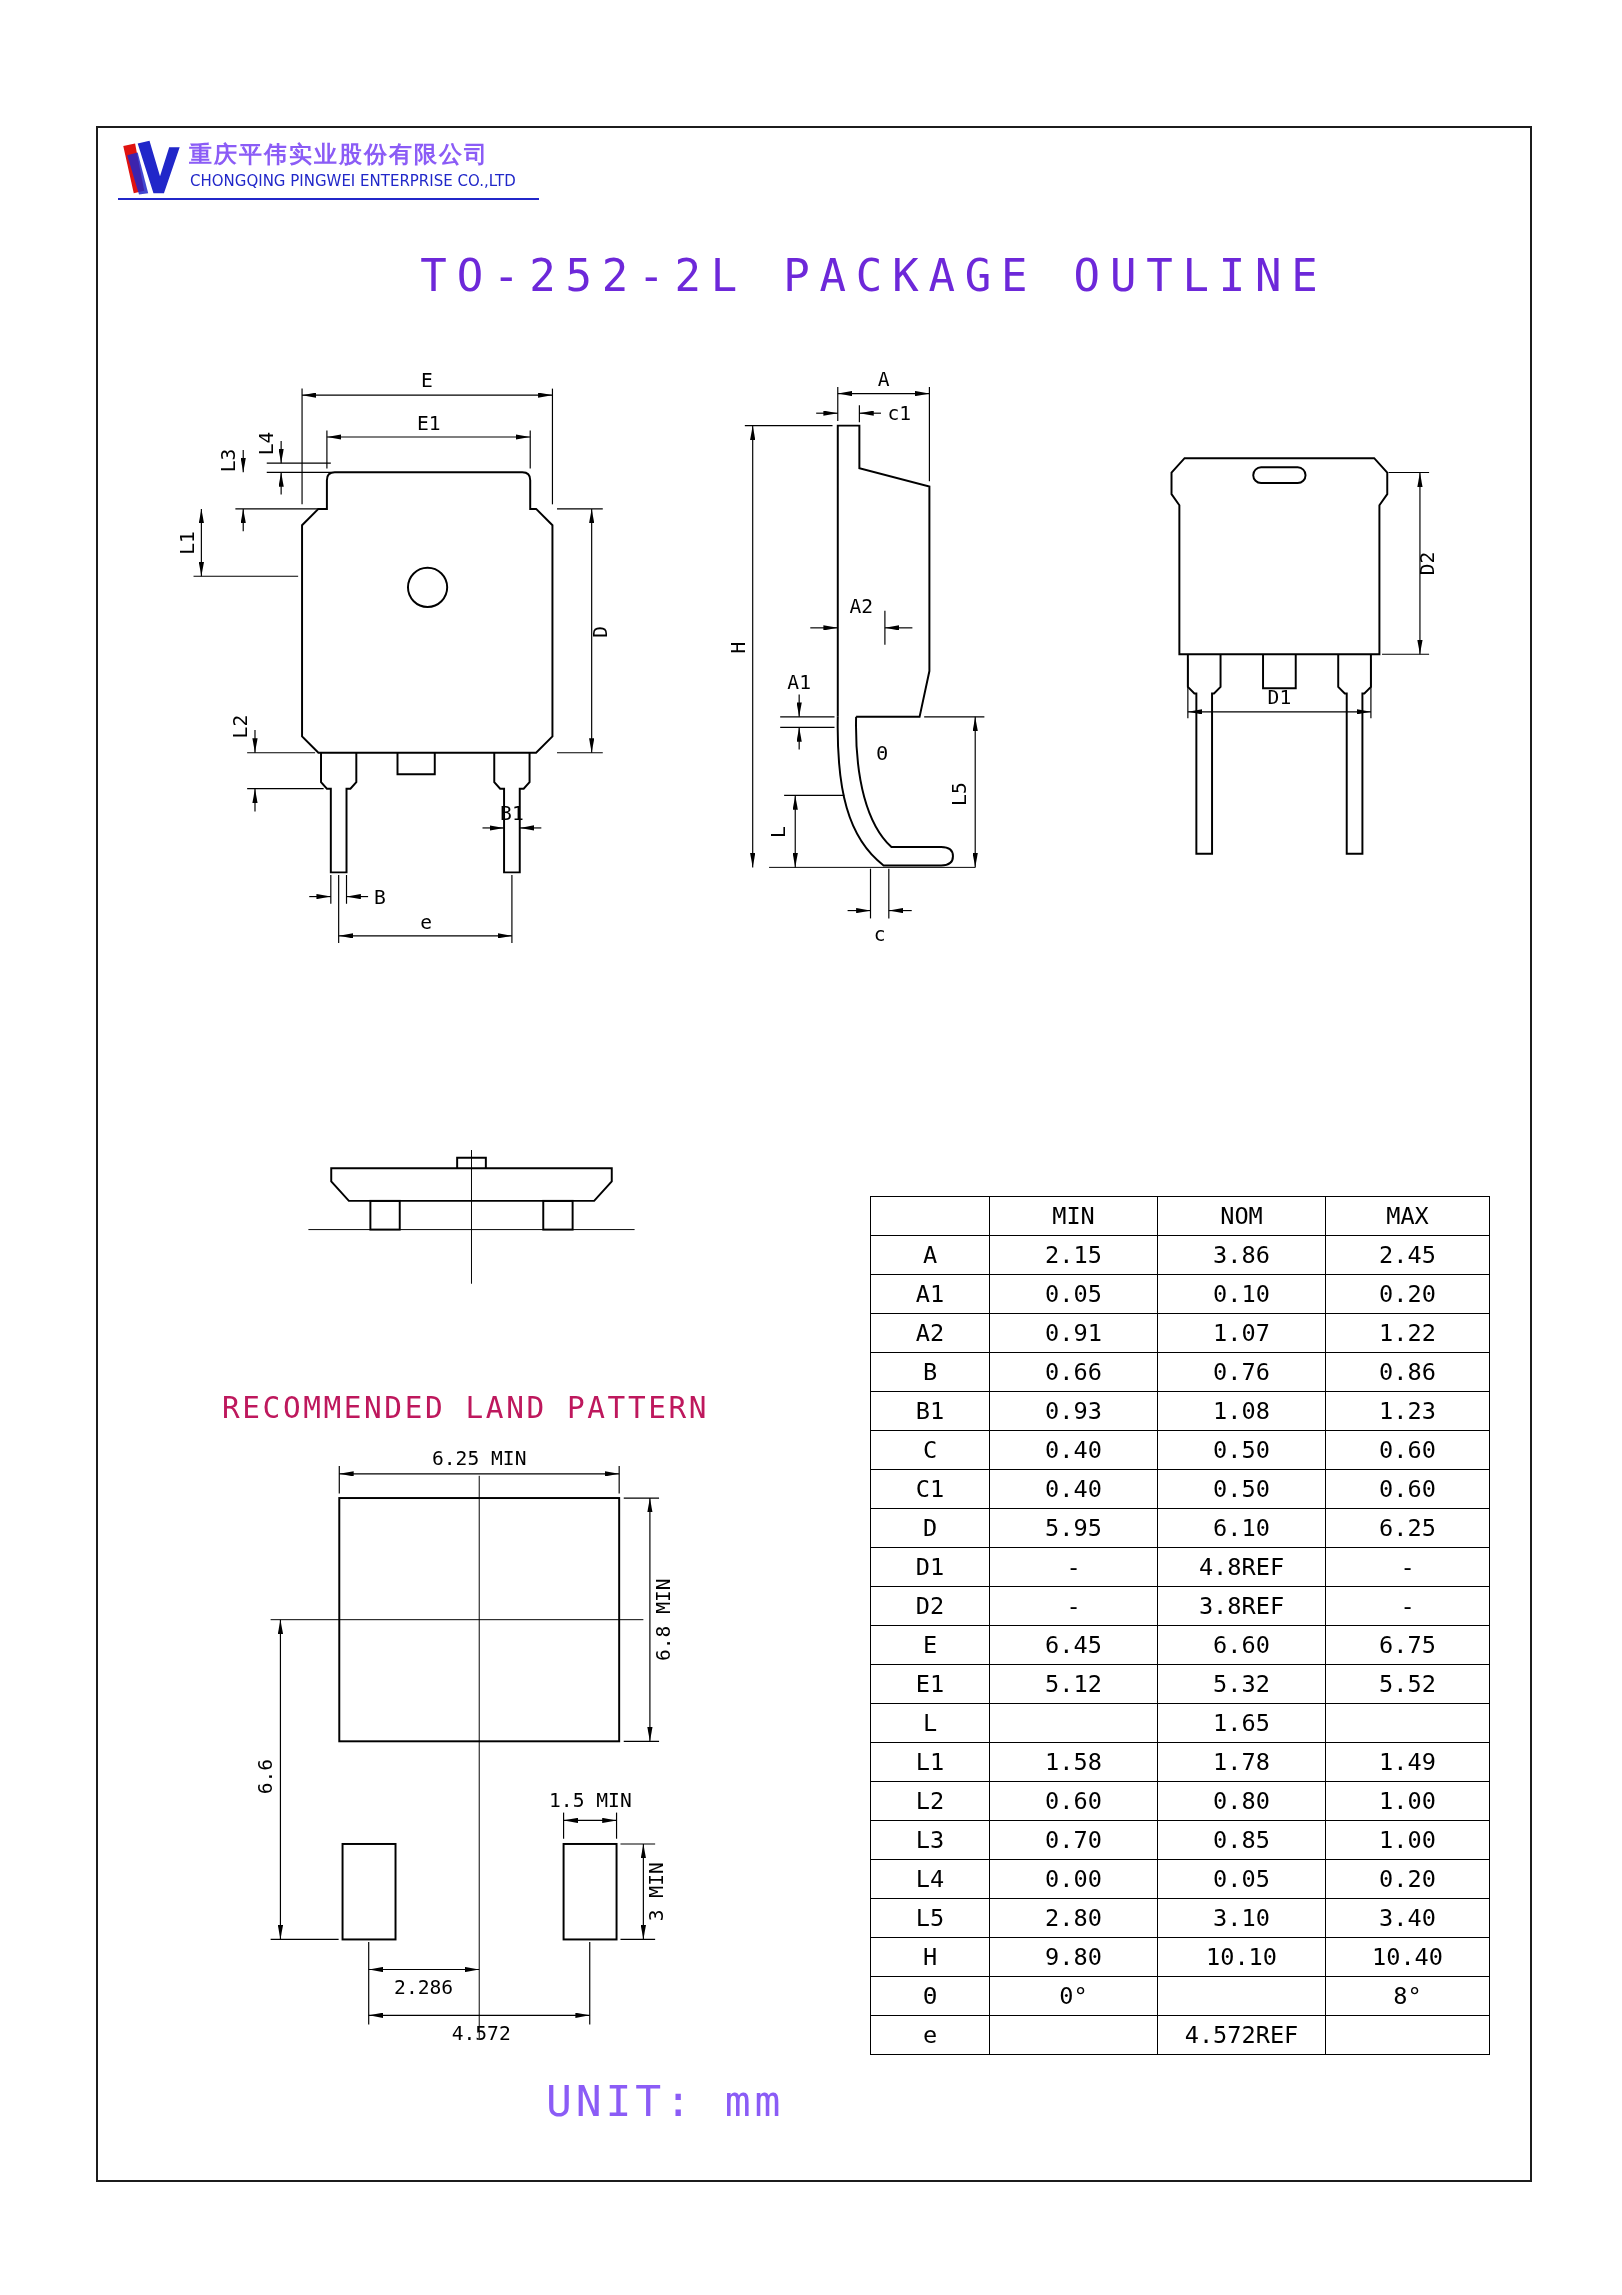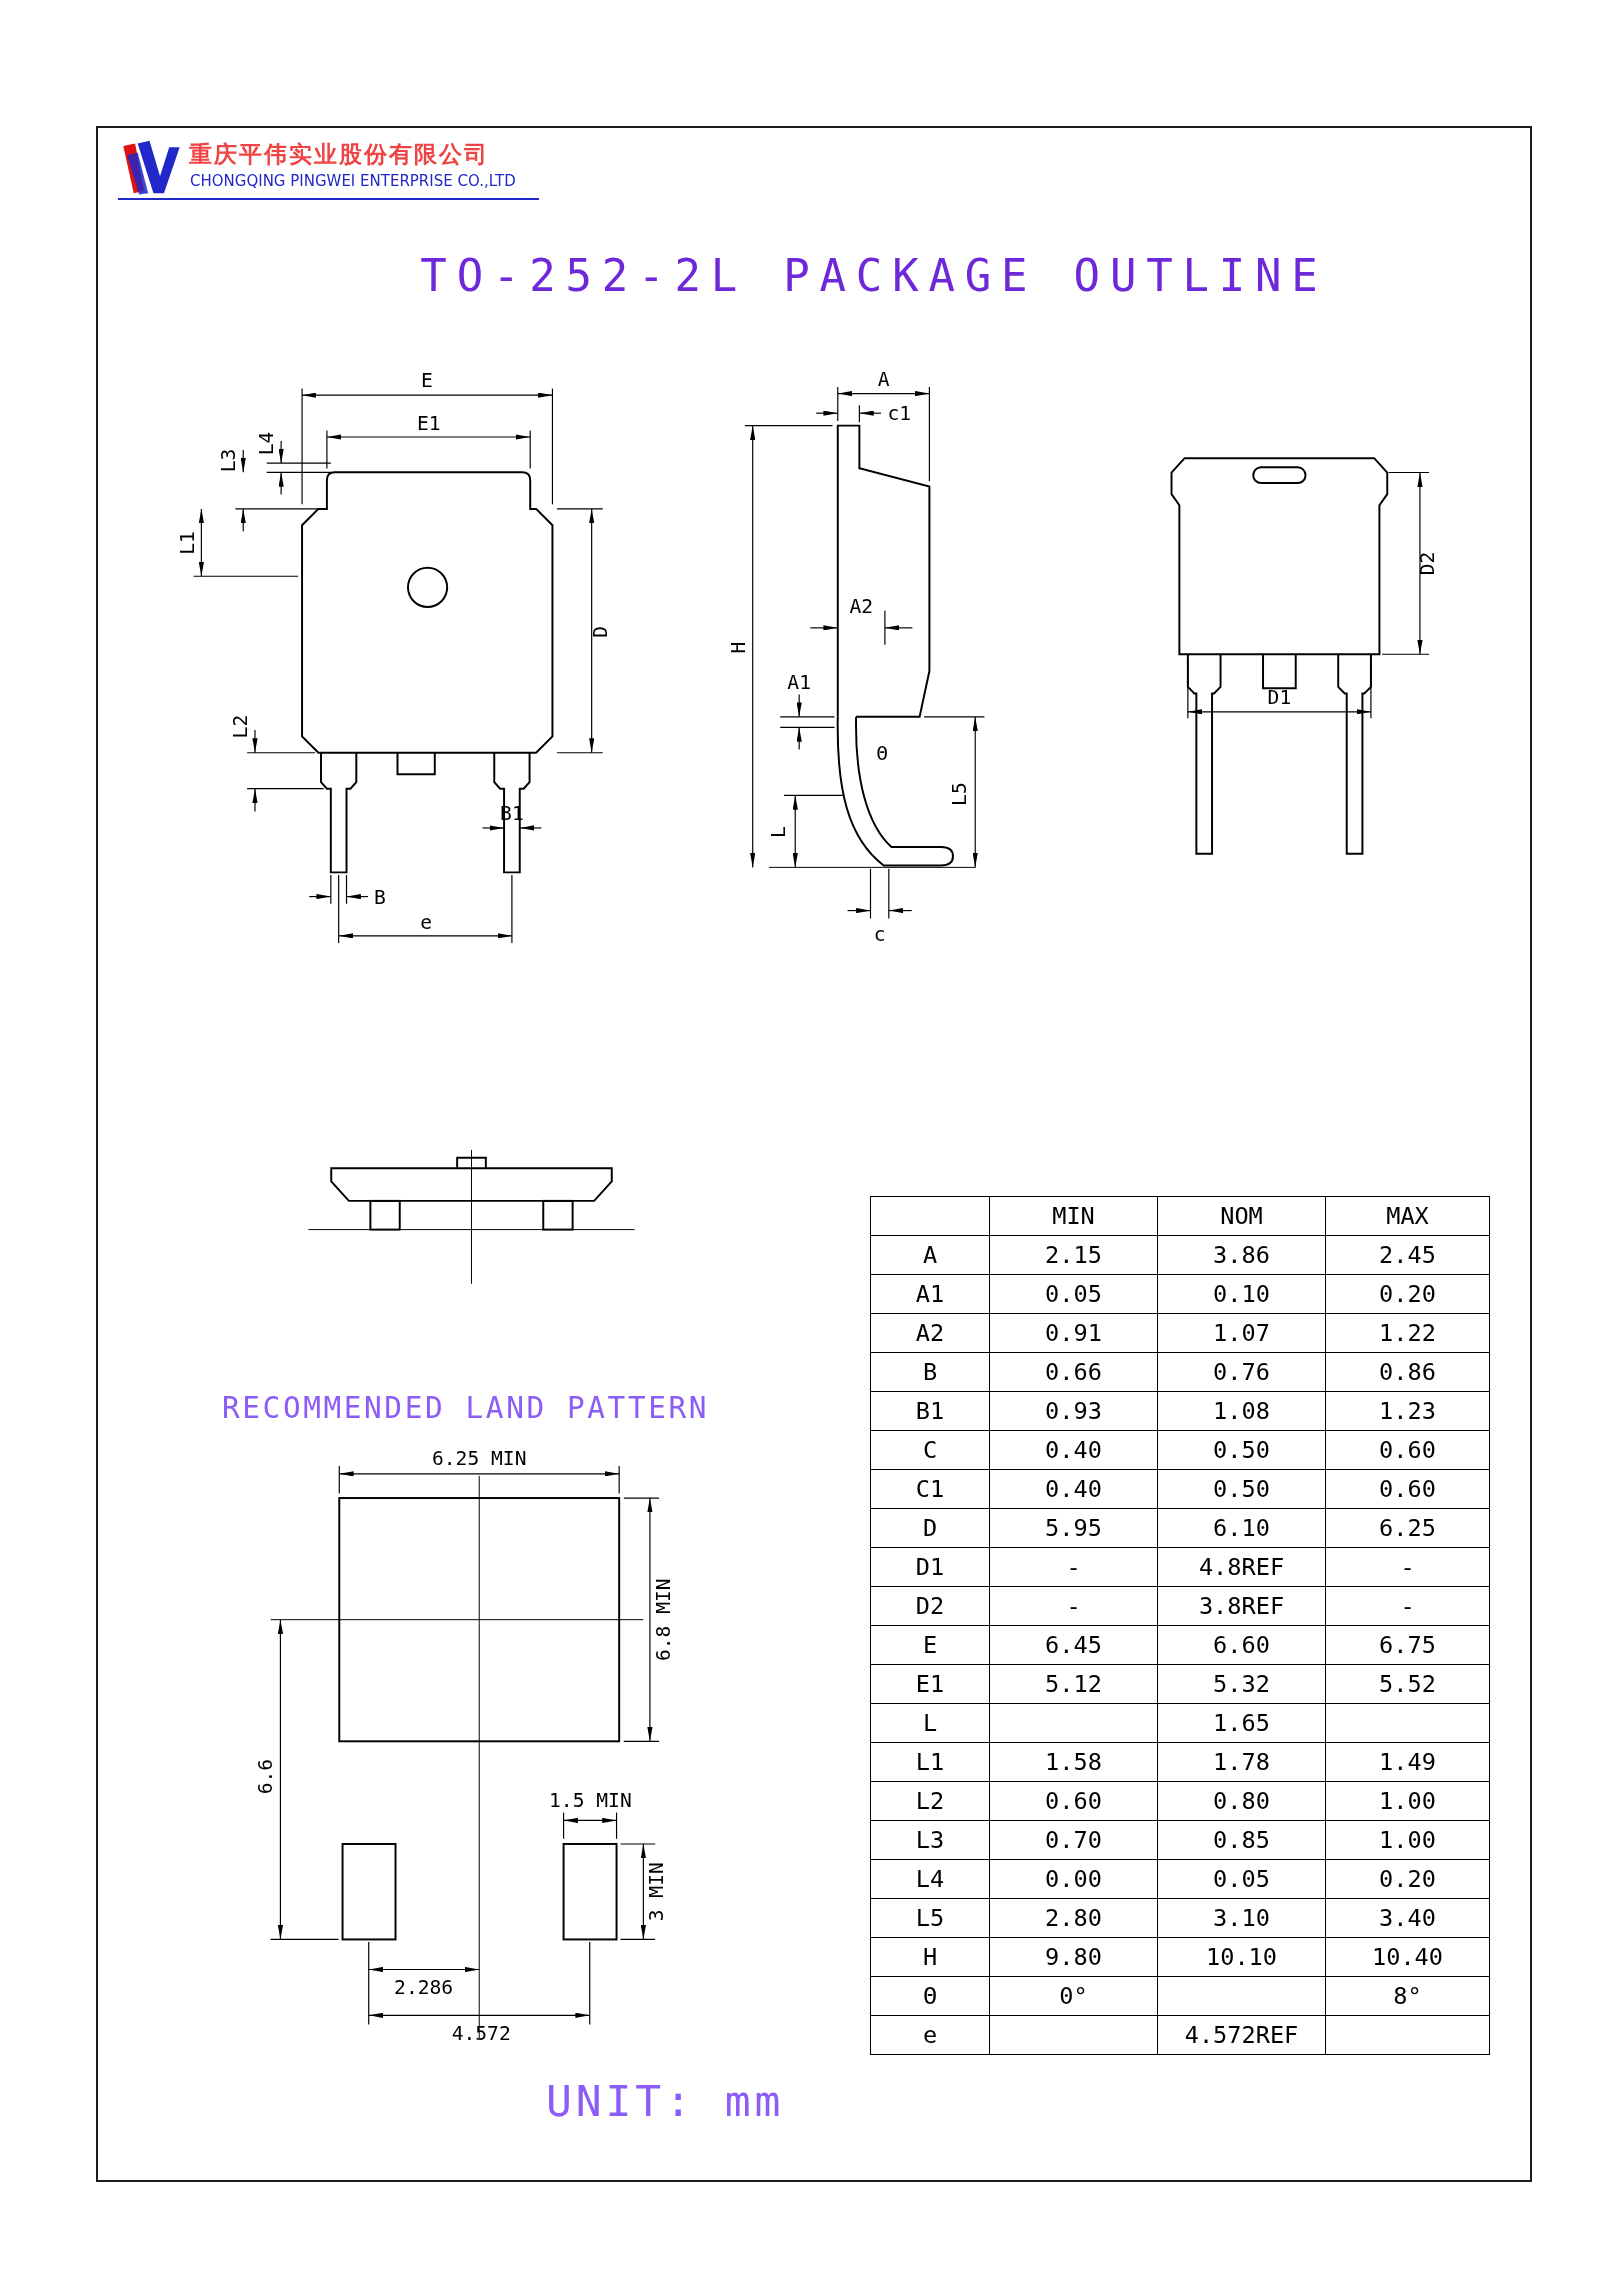--- a/index.html
+++ b/index.html
@@ -8,34 +8,34 @@
     font-family:"DejaVu Sans Mono","Liberation Mono",monospace;color:#000;
   }
   .sheet-border{
     position:absolute;left:96px;top:126px;width:1436px;height:2056px;
     border:2px solid #1c1c1c;box-sizing:border-box;
   }
   .logo-block{position:absolute;left:118px;top:135px;}
   .logo-mark{position:absolute;left:0;top:2.6px;}
   .company-cn{
     position:absolute;left:71px;top:3.9px;white-space:nowrap;
-    font-family:"DejaVu Sans",sans-serif;font-size:23px;font-weight:700;letter-spacing:2px;color:#ef4444;
+    font-family:"DejaVu Sans",sans-serif;font-size:23px;font-weight:700;letter-spacing:2px;color:#8b5cf6;
   }
   .company-en{
     position:absolute;left:72px;top:37px;white-space:nowrap;
     font-family:"DejaVu Sans",sans-serif;font-size:15px;font-weight:500;color:#2127c9;
   }
   .logo-underline{position:absolute;left:0px;top:63px;width:421px;height:2px;background:#2127c9;}
   .sheet-title{
     position:absolute;left:874px;top:250px;transform:translateX(-50%);white-space:nowrap;
     font-size:44px;letter-spacing:9.8px;color:#6d28d9;font-weight:400;
   }
   .land-heading{
     position:absolute;left:222px;top:1391px;white-space:nowrap;
-    font-size:29.4px;letter-spacing:2.6px;color:#8b5cf6;
+    font-size:29.4px;letter-spacing:2.6px;color:#be185d;
   }
   .unit-note{
     position:absolute;left:546px;top:2076px;white-space:nowrap;
     font-size:43px;letter-spacing:3.9px;color:#8b5cf6;
   }
   svg.drawing{position:absolute;overflow:visible;}
   svg.drawing text{font-family:"DejaVu Sans Mono","Liberation Mono",monospace;font-size:30px;fill:#000;stroke:none;}
   .outline{stroke:#000;stroke-width:3;fill:none;stroke-linejoin:miter;}
   .thin{stroke:#000;stroke-width:1.8;fill:none;}
   .cline{stroke:#000;stroke-width:1.5;fill:none;}

